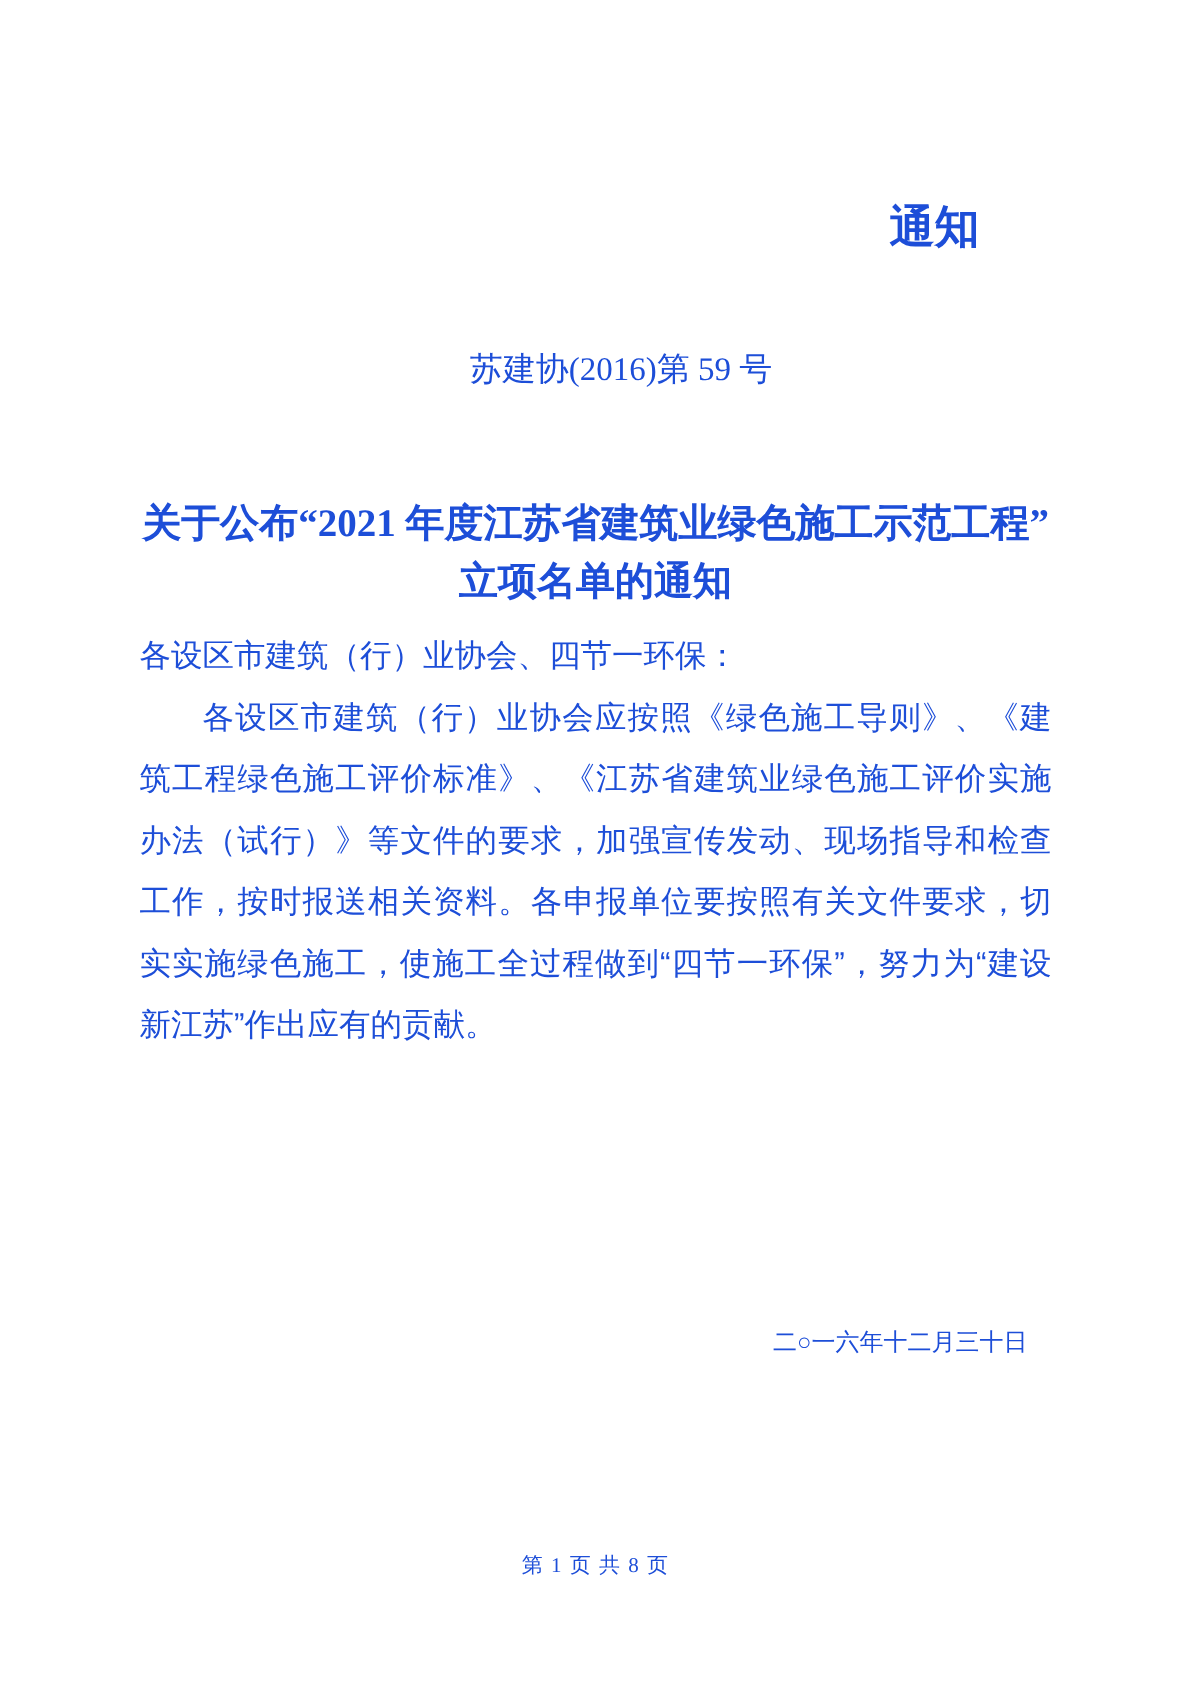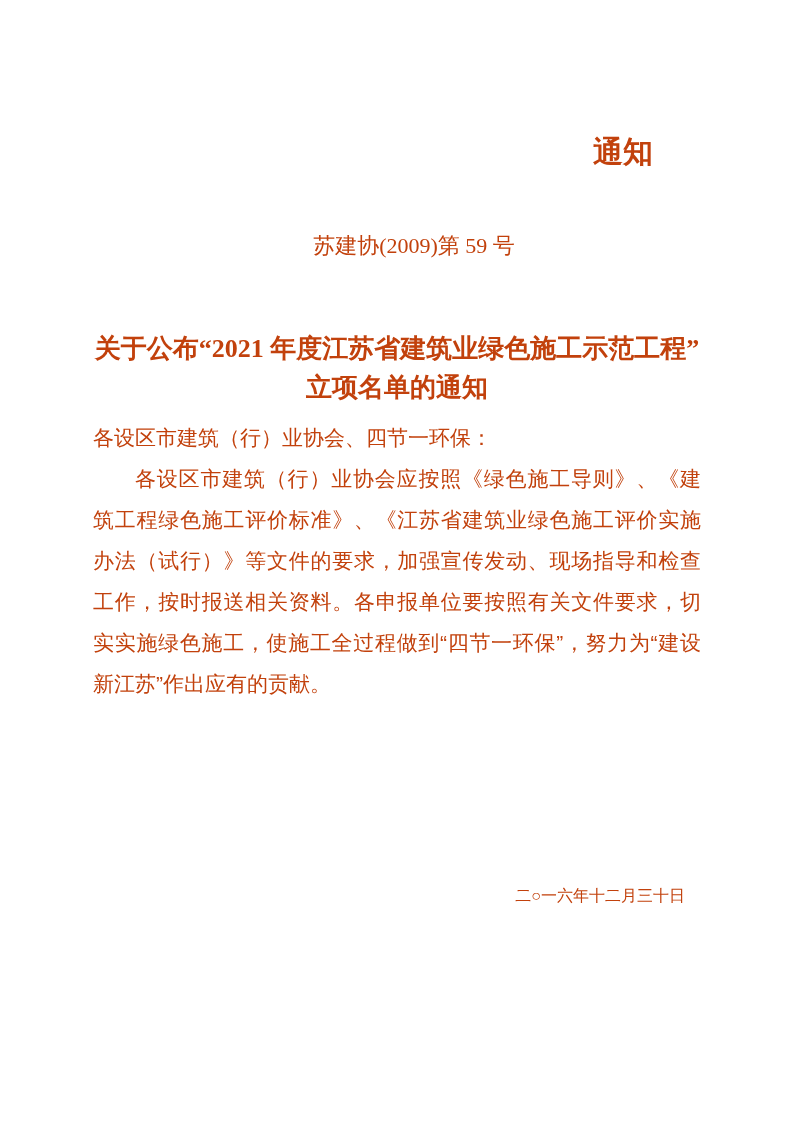--- a/index.html
+++ b/index.html
@@ -2,21 +2,21 @@
 <html><head>
 <meta charset="utf-8">
 <style>
   * { margin: 0; padding: 0; box-sizing: border-box; }
   html, body { background: #ffffff; }
   .page {
     position: relative;
     width: 755px;
     height: 1123px;
     background: #ffffff;
-    color: #c2410c;
+    color: #1d4ed8;
     font-family: "Liberation Sans", sans-serif;
     overflow: hidden;
   }
   .notice-heading {
     position: absolute;
     left: 593px;
     top: 135px;
     font-size: 30px;
     line-height: 34px;
     font-weight: bold;
@@ -89,30 +89,31 @@
     letter-spacing: 1px;
   }
 </style>
 </head>
 <body>
 
 <div class="page">
 
   <div class="notice-heading">通知</div>
 
-  <div class="doc-number">苏建协(2009)第 59 号</div>
+  <div class="doc-number">苏建协(2016)第 59 号</div>
 
   <div class="doc-title">
     <div>关于公布“2021 年度江苏省建筑业绿色施工示范工程”</div>
     <div>立项名单的通知</div>
   </div>
 
   <div class="body-text">
     <div class="salutation">各设区市建筑（行）业协会、四节一环保：</div>
     <div class="para">各设区市建筑（行）业协会应按照《绿色施工导则》、《建筑工程绿色施工评价标准》、《江苏省建筑业绿色施工评价实施办法（试行）》等文件的要求，加强宣传发动、现场指导和检查工作，按时报送相关资料。各申报单位要按照有关文件要求，切实实施绿色施工，使施工全过程做到“四节一环保”，努力为“建设新江苏”作出应有的贡献。</div>
   </div>
 
   <div class="signature">
     <div class="sig-date">二○一六年十二月三十日</div>
   </div>
 
+  <div class="page-footer">第 1 页 共 8 页</div>
 
 </div>
 
 </body></html>

